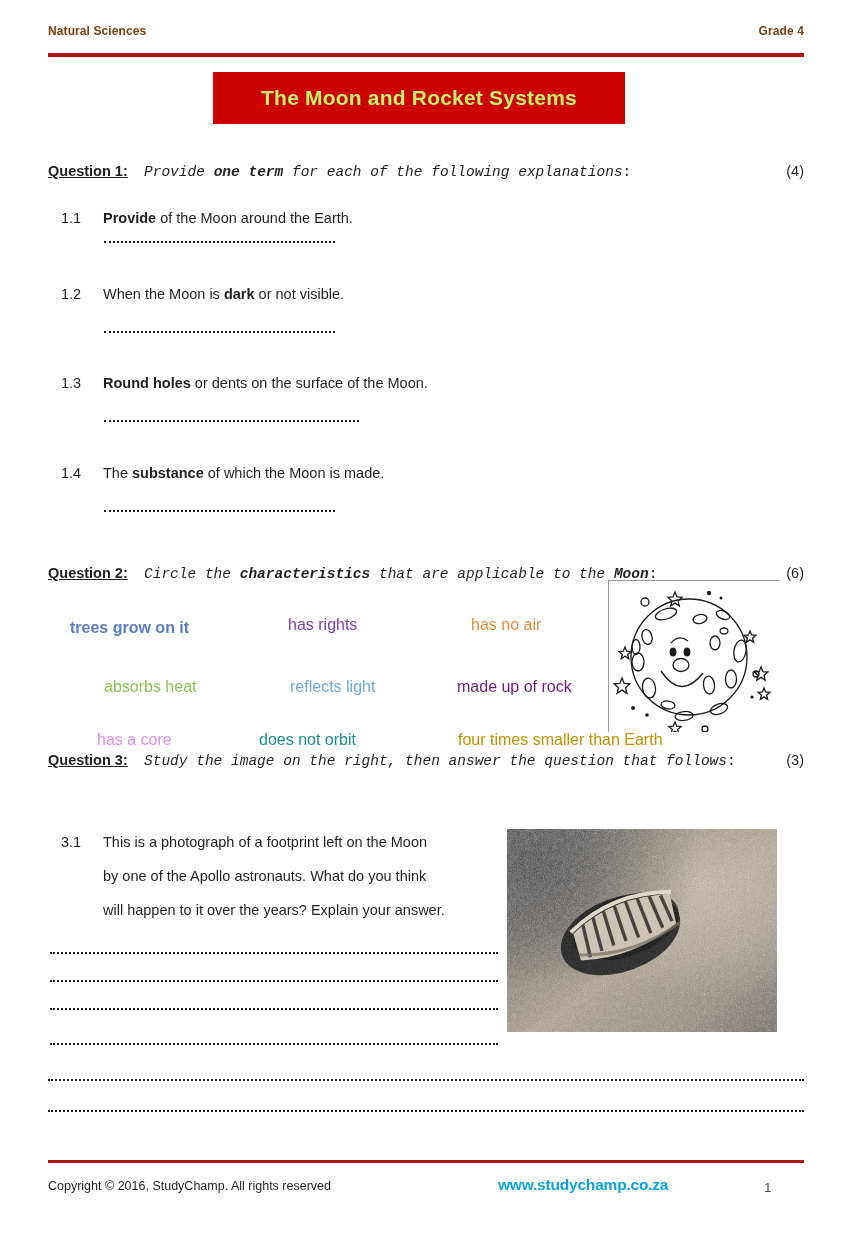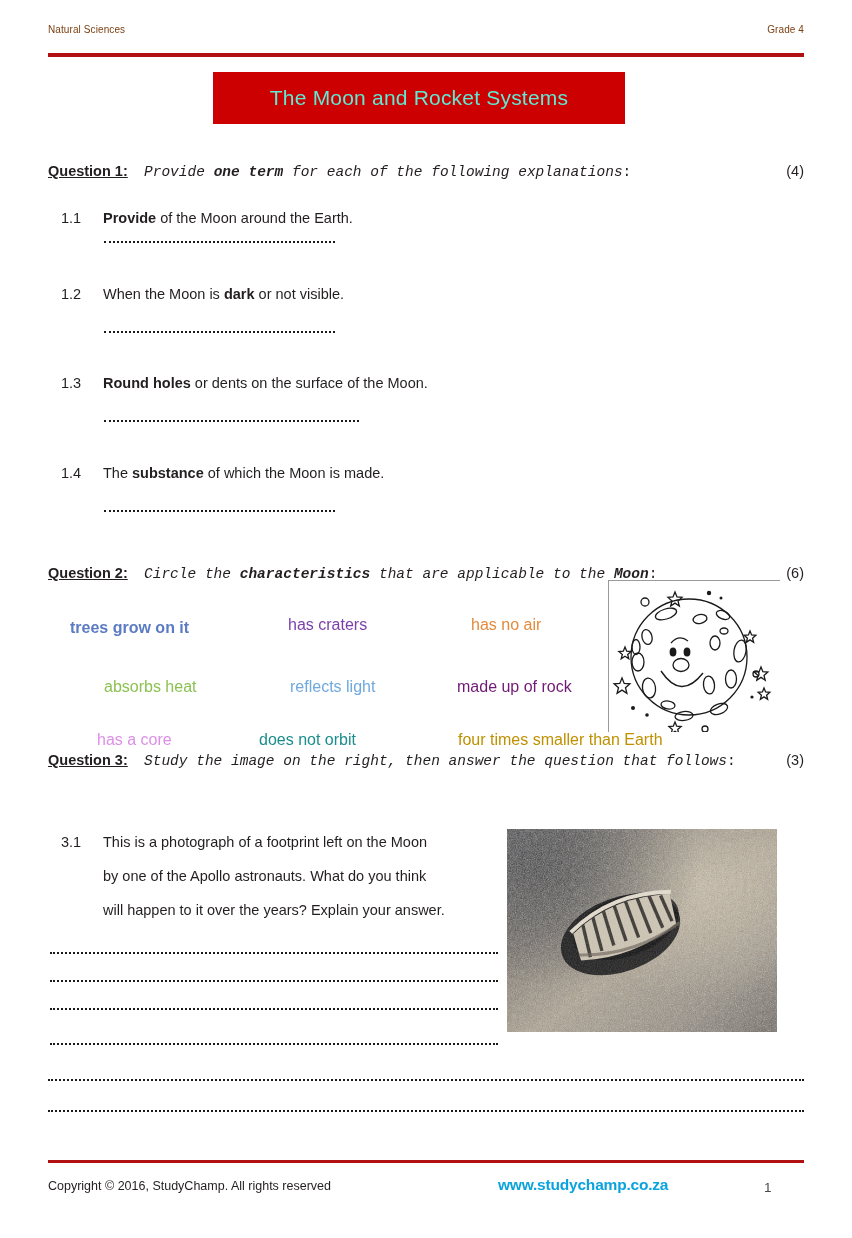--- a/index.html
+++ b/index.html
@@ -8,27 +8,27 @@
     background:#ffffff;
     font-family:"Liberation Sans", sans-serif;
     color:#231f20;
     -webkit-font-smoothing:antialiased;
   }
   .page { position:relative; width:852px; height:1238px; box-sizing:border-box; }
 
   
   .hdr { position:absolute; left:48px; top:24px; width:756px;
          display:flex; justify-content:space-between; align-items:baseline; }
-  .hdr span { font-size:10px; font-weight:normal; color:#7B3F10; letter-spacing:.1px; }
+  .hdr span { font-size:12px; font-weight:bold; color:#7B3F10; letter-spacing:.1px; }
   .hdr-rule { position:absolute; left:48px; top:53px; width:756px; height:4px;
               background:#B01010; }
 
   .title-band { position:absolute; left:213px; top:72px; width:412px; height:52px;
                 background:#CC0000; display:flex; align-items:center; justify-content:center; }
-  .title-band span { color:#5eead4; font-size:21px; font-weight:normal; letter-spacing:.2px; }
+  .title-band span { color:#bef264; font-size:21px; font-weight:bold; letter-spacing:.2px; }
 
   
   .qrow { position:absolute; left:48px; width:756px; display:flex; align-items:baseline; }
   .qlabel { font-size:14.5px; font-weight:bold; width:96px; flex:0 0 96px;text-decoration:underline; }
   .qinstr { font-size:14.5px; font-style:italic; flex:1 1 auto;font-family:Liberation Mono, monospace; }
   .qinstr b { font-weight:bold; font-style:italic; }
   .qmarks { font-size:14.5px; flex:0 0 auto; text-align:right; }
 
   
   .item { position:absolute; left:61px; width:740px; display:flex; align-items:baseline; }
@@ -167,21 +167,21 @@
         <circle cx="100" cy="12" r="2.2"></circle>
         <circle cx="112" cy="17" r="1.5"></circle>
         <circle cx="24" cy="127" r="2"></circle>
         <circle cx="38" cy="134" r="1.8"></circle>
         <circle cx="143" cy="116" r="1.6"></circle>
       </g>
     </svg>
   </div>
 
   <div class="choice" style="left: 70px; top: 619px; color: rgb(91, 123, 196); font-weight: bold;">trees grow on it</div>
-  <div class="choice" style="left: 288px; top: 616px; color: rgb(122, 63, 168);">has craters</div>
+  <div class="choice" style="left: 288px; top: 616px; color: rgb(122, 63, 168);">has rights</div>
   <div class="choice" style="left: 471px; top: 616px; color: rgb(227, 138, 60);">has no air</div>
 
   <div class="choice" style="left: 104px; top: 678px; color: rgb(140, 193, 82);">absorbs heat</div>
   <div class="choice" style="left: 290px; top: 678px; color: rgb(111, 168, 220);">reflects light</div>
   <div class="choice" style="left: 457px; top: 678px; color: #701a75;">made up of rock</div>
 
   <div class="choice" style="left: 97px; top: 731px; color: rgb(221, 143, 232);">has a core</div>
   <div class="choice" style="left: 259px; top: 731px; color: rgb(28, 140, 140);">does not orbit</div>
   <div class="choice" style="left: 458px; top: 731px; color: rgb(191, 144, 0);">four times smaller than Earth</div>
 

